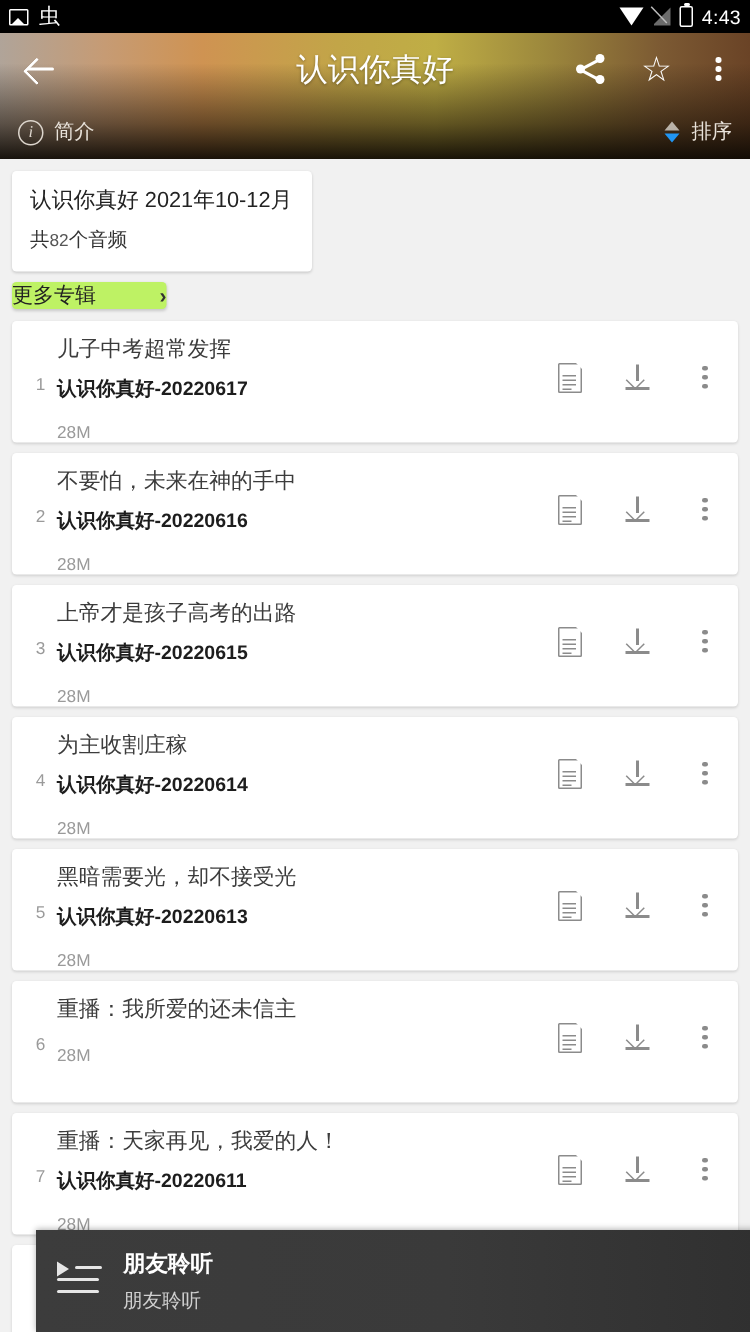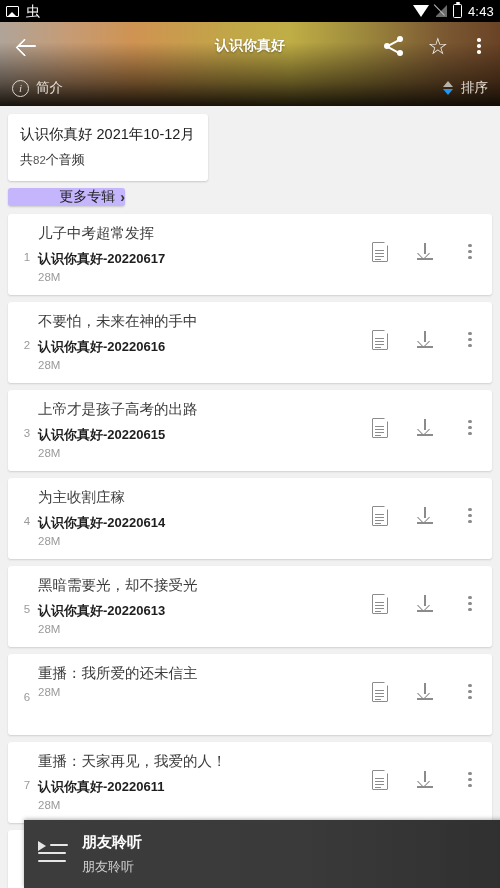--- a/index.html
+++ b/index.html
@@ -40,21 +40,21 @@
   .header{
     height:84px; position:relative; z-index:20;
     background:
       linear-gradient(to bottom, rgba(0,0,0,0) 24%, rgba(20,12,4,.55) 72%, rgba(12,8,3,.93) 100%),
       linear-gradient(to right, #b0a499 0%, #c69b74 14%, #cf9352 27%, #c2a548 45%, #bfae45 58%, #9e8a3d 72%, #7c5a33 88%, #6a4326 100%);
   }
   .hdr-row1{ height:48px; display:flex; align-items:center; padding:0 12px; }
   .hdr-title{
     position:absolute; left:0; right:0; top:0; height:48px;
     display:flex; align-items:center; justify-content:center;
-    color:#fff; font-size:14px; font-weight:700; pointer-events:none;
+    color:#fff; font-size:21px; font-weight:400; pointer-events:none;
     text-shadow:0 1px 2px rgba(0,0,0,.35);
   }
   .ic-back{ width:30px;height:30px; position:relative; cursor:pointer; }
   .ic-back:before{ content:""; position:absolute; left:6px; top:14px; width:18px; height:2px; background:#fff; border-radius:2px;}
   .ic-back:after{ content:""; position:absolute; left:6px; top:9.5px; width:11px; height:11px;
     border-left:2px solid #fff; border-bottom:2px solid #fff; transform:rotate(45deg); border-radius:1px;}
   .hdr-actions{ margin-left:auto; display:flex; align-items:center; gap:22px; position:relative; z-index:3;}
   .ic-share{ width:22px;height:22px; position:relative; cursor:pointer;}
   .ic-share i{ position:absolute; width:6px;height:6px;border-radius:50%;background:#fff; }
   .ic-share i:nth-child(1){ left:14px; top:1px;}
@@ -83,41 +83,41 @@
   
   .strip{ display:flex; gap:7px; padding:8px 8px 5px 8px;flex-direction:column; }
   .album-card{
     width:200px; background:#fff; border-radius:3px; padding:11px 12px 12px 12px;
     box-shadow:0 1px 2px rgba(0,0,0,.17); cursor:pointer;
   }
   .album-title{ font-size:14.5px; color:#222; line-height:1.35; }
   .album-sub{ font-size:13px; color:#333; margin-top:6px; }
   .album-sub .num{ font-size:11.5px; color:#555; }
   .more-card{
-    width:117px; background:#c4b5fd; border-radius:3px;
-    display:flex; align-items:center; justify-content:flex-end; gap:5px;
+    width:103px; background:#bef264; border-radius:3px;
+    display:flex; align-items:center; justify-content:space-between; gap:5px;
     box-shadow:0 1px 2px rgba(0,0,0,.17); cursor:pointer;
     font-size:14px; color:#222;
   }
   .chev{ font-size:14px; color:#333; font-weight:700; }
 
   
   .list{ padding:3px 8px 0 8px; }
   .row{
     position:relative; background:#fff; border-radius:3px;
     box-shadow:0 1px 2px rgba(0,0,0,.14);
     margin-bottom:7px; height:81px; padding:11px 12px 0 30px; cursor:pointer;
   }
   .row .idx{
     position:absolute; left:12px; top:37px; width:14px; text-align:center;
     font-size:11.5px; color:#9a9a9a;
   }
   .row .t1{ font-size:14.5px; color:#3c3c3c; line-height:1.2; }
   .row .t2{ font-size:13px; color:#1d1d1d; font-weight:700; margin-top:9px; line-height:1.2; }
-  .row .t3{ font-size:11.5px; color:#9a9a9a; margin-top:4px; line-height:1.1; }
+  .row .t3{ font-size:11.5px; color:#9a9a9a; margin-top:16px; line-height:1.1; }
   .row-icons{ position:absolute; right:14px; top:28px; display:flex; align-items:center; gap:27px;}
 
   .ic-doc{ width:16px;height:20px; position:relative; cursor:pointer; }
   .ic-doc .pg{ position:absolute; inset:0; border:1.4px solid #8b8b8b; border-radius:1px;
     background:#fff; }
   .ic-doc .fold{ position:absolute; right:-1px; top:-1px; width:0;height:0;
     border-left:6px solid transparent; border-top:6px solid #fff; }
   .ic-doc .ln{ position:absolute; left:3px; width:9px; height:1.2px; background:#8b8b8b; }
   .ic-doc .ln:nth-of-type(3){ top:8px;} .ic-doc .ln:nth-of-type(4){ top:11px;}
   .ic-doc .ln:nth-of-type(5){ top:14px;} .ic-doc .ln:nth-of-type(6){ top:17px; width:6px;}

